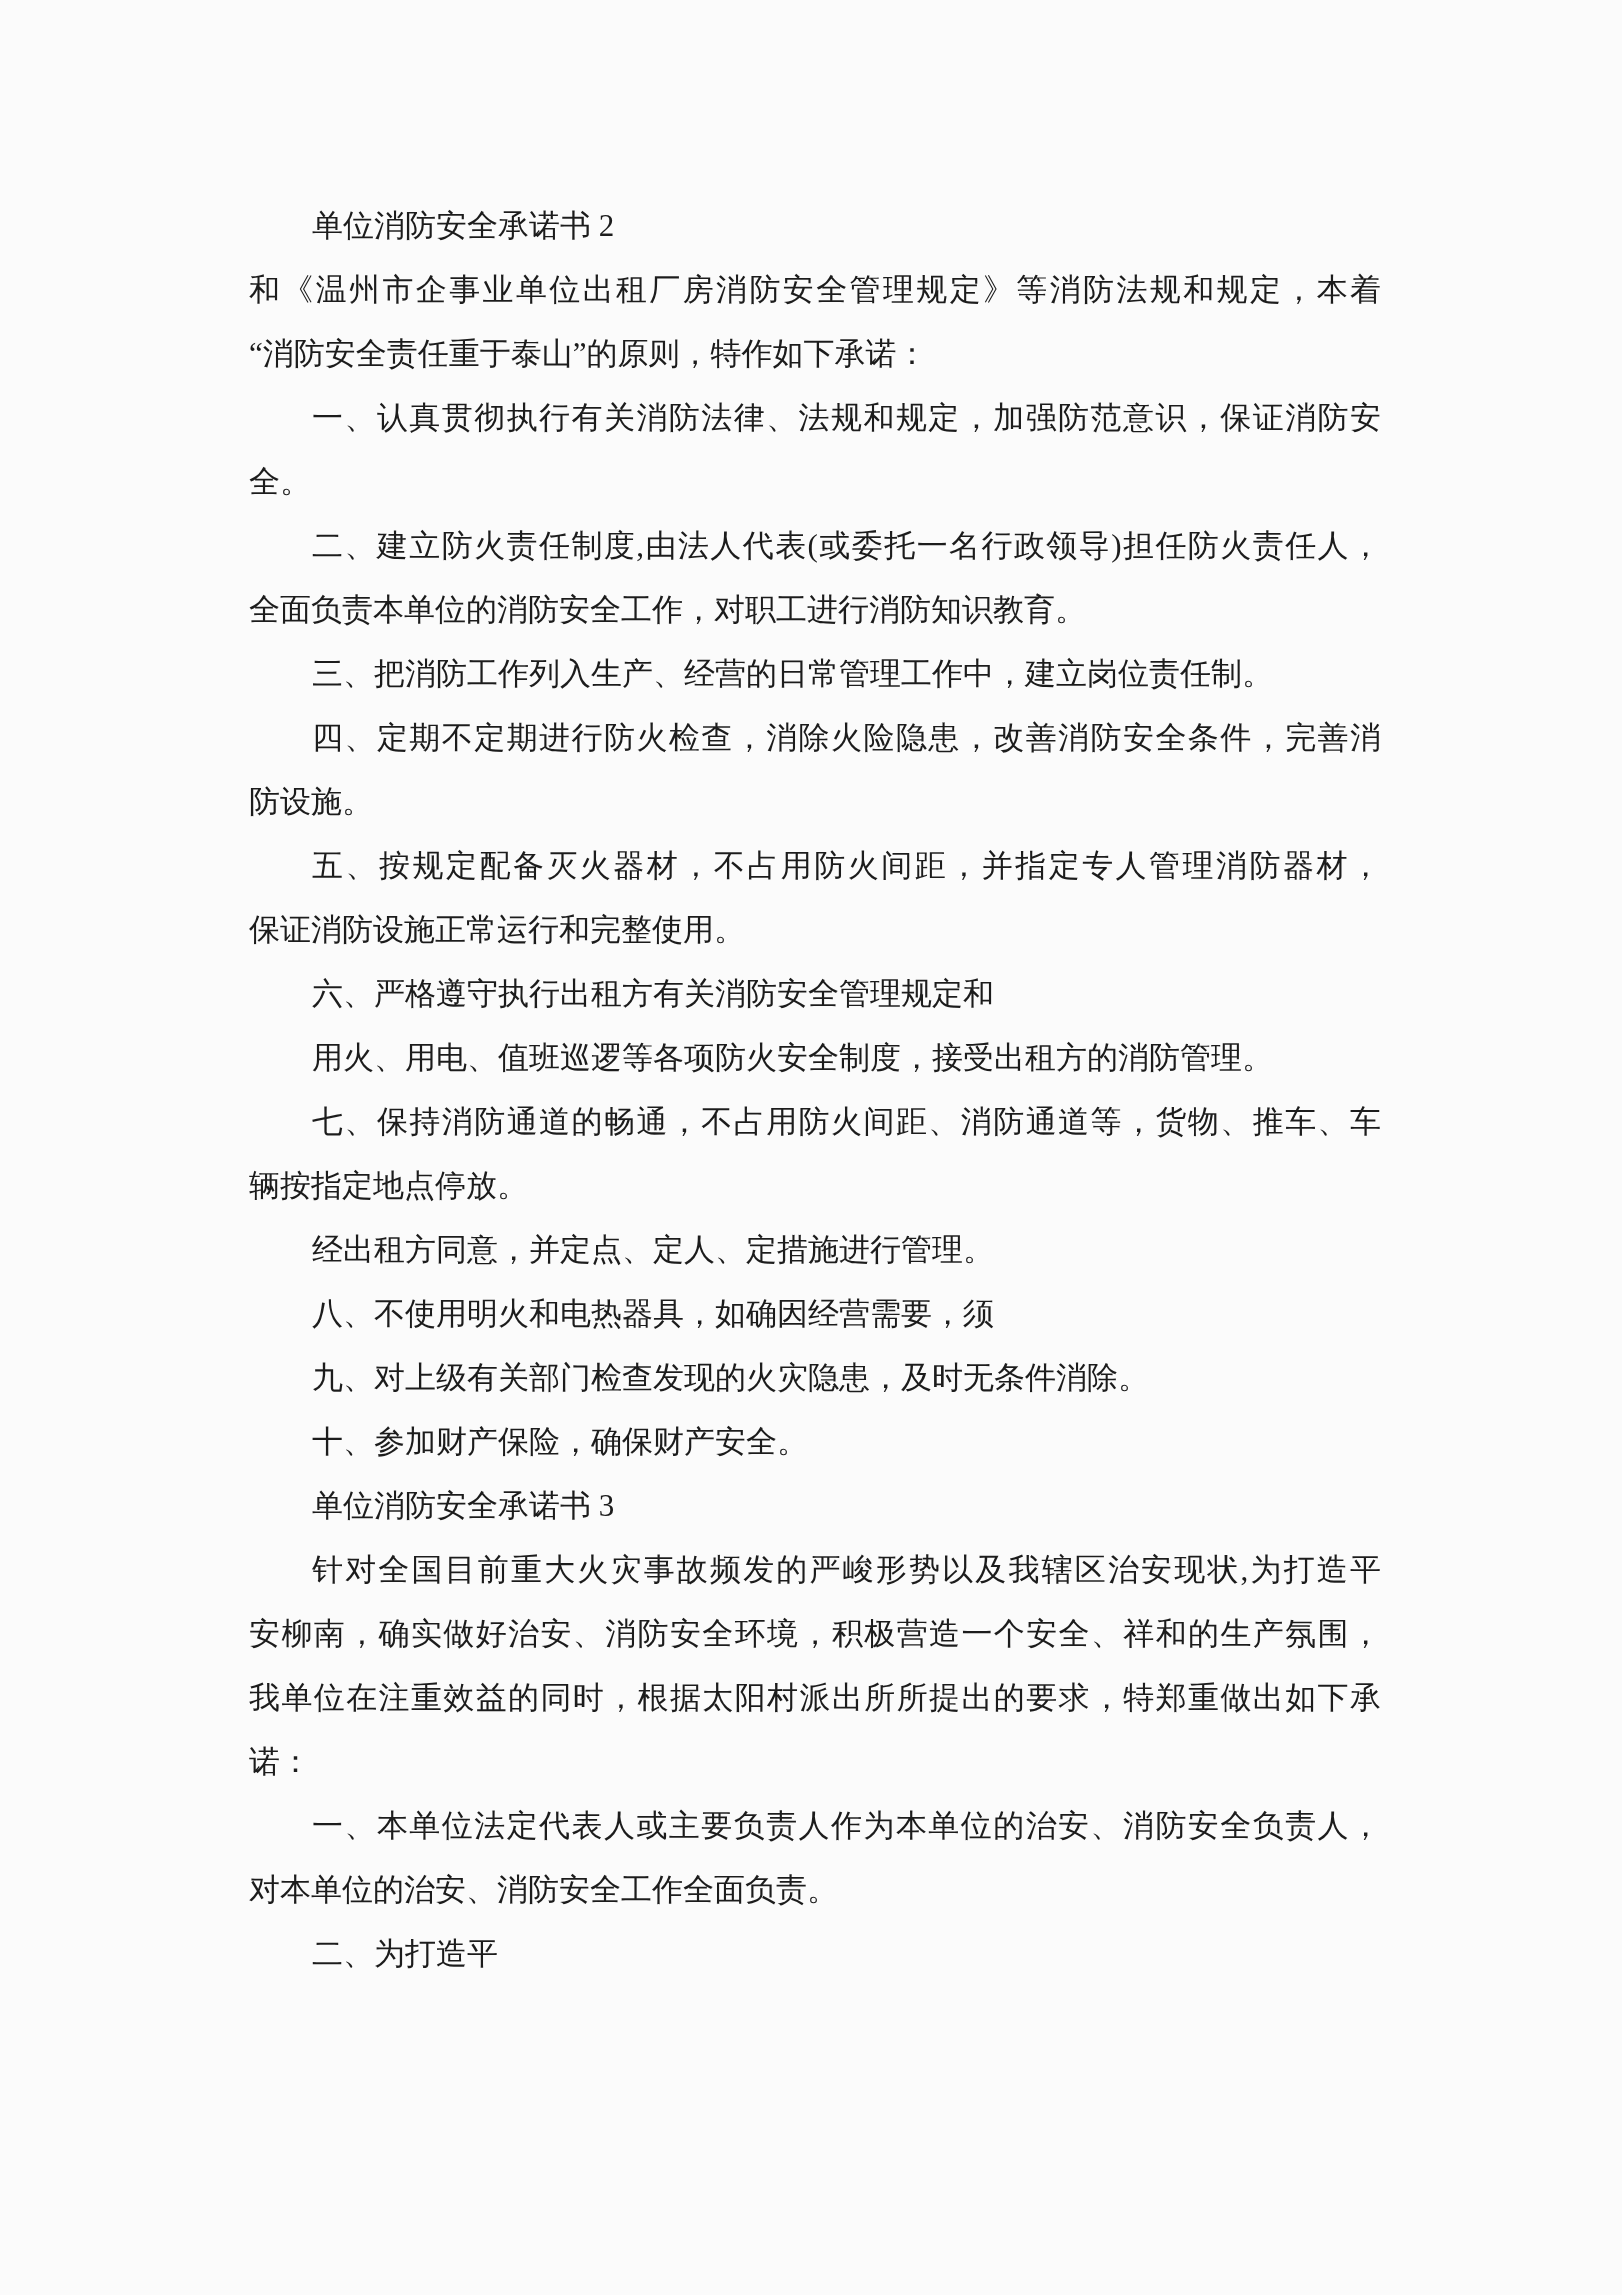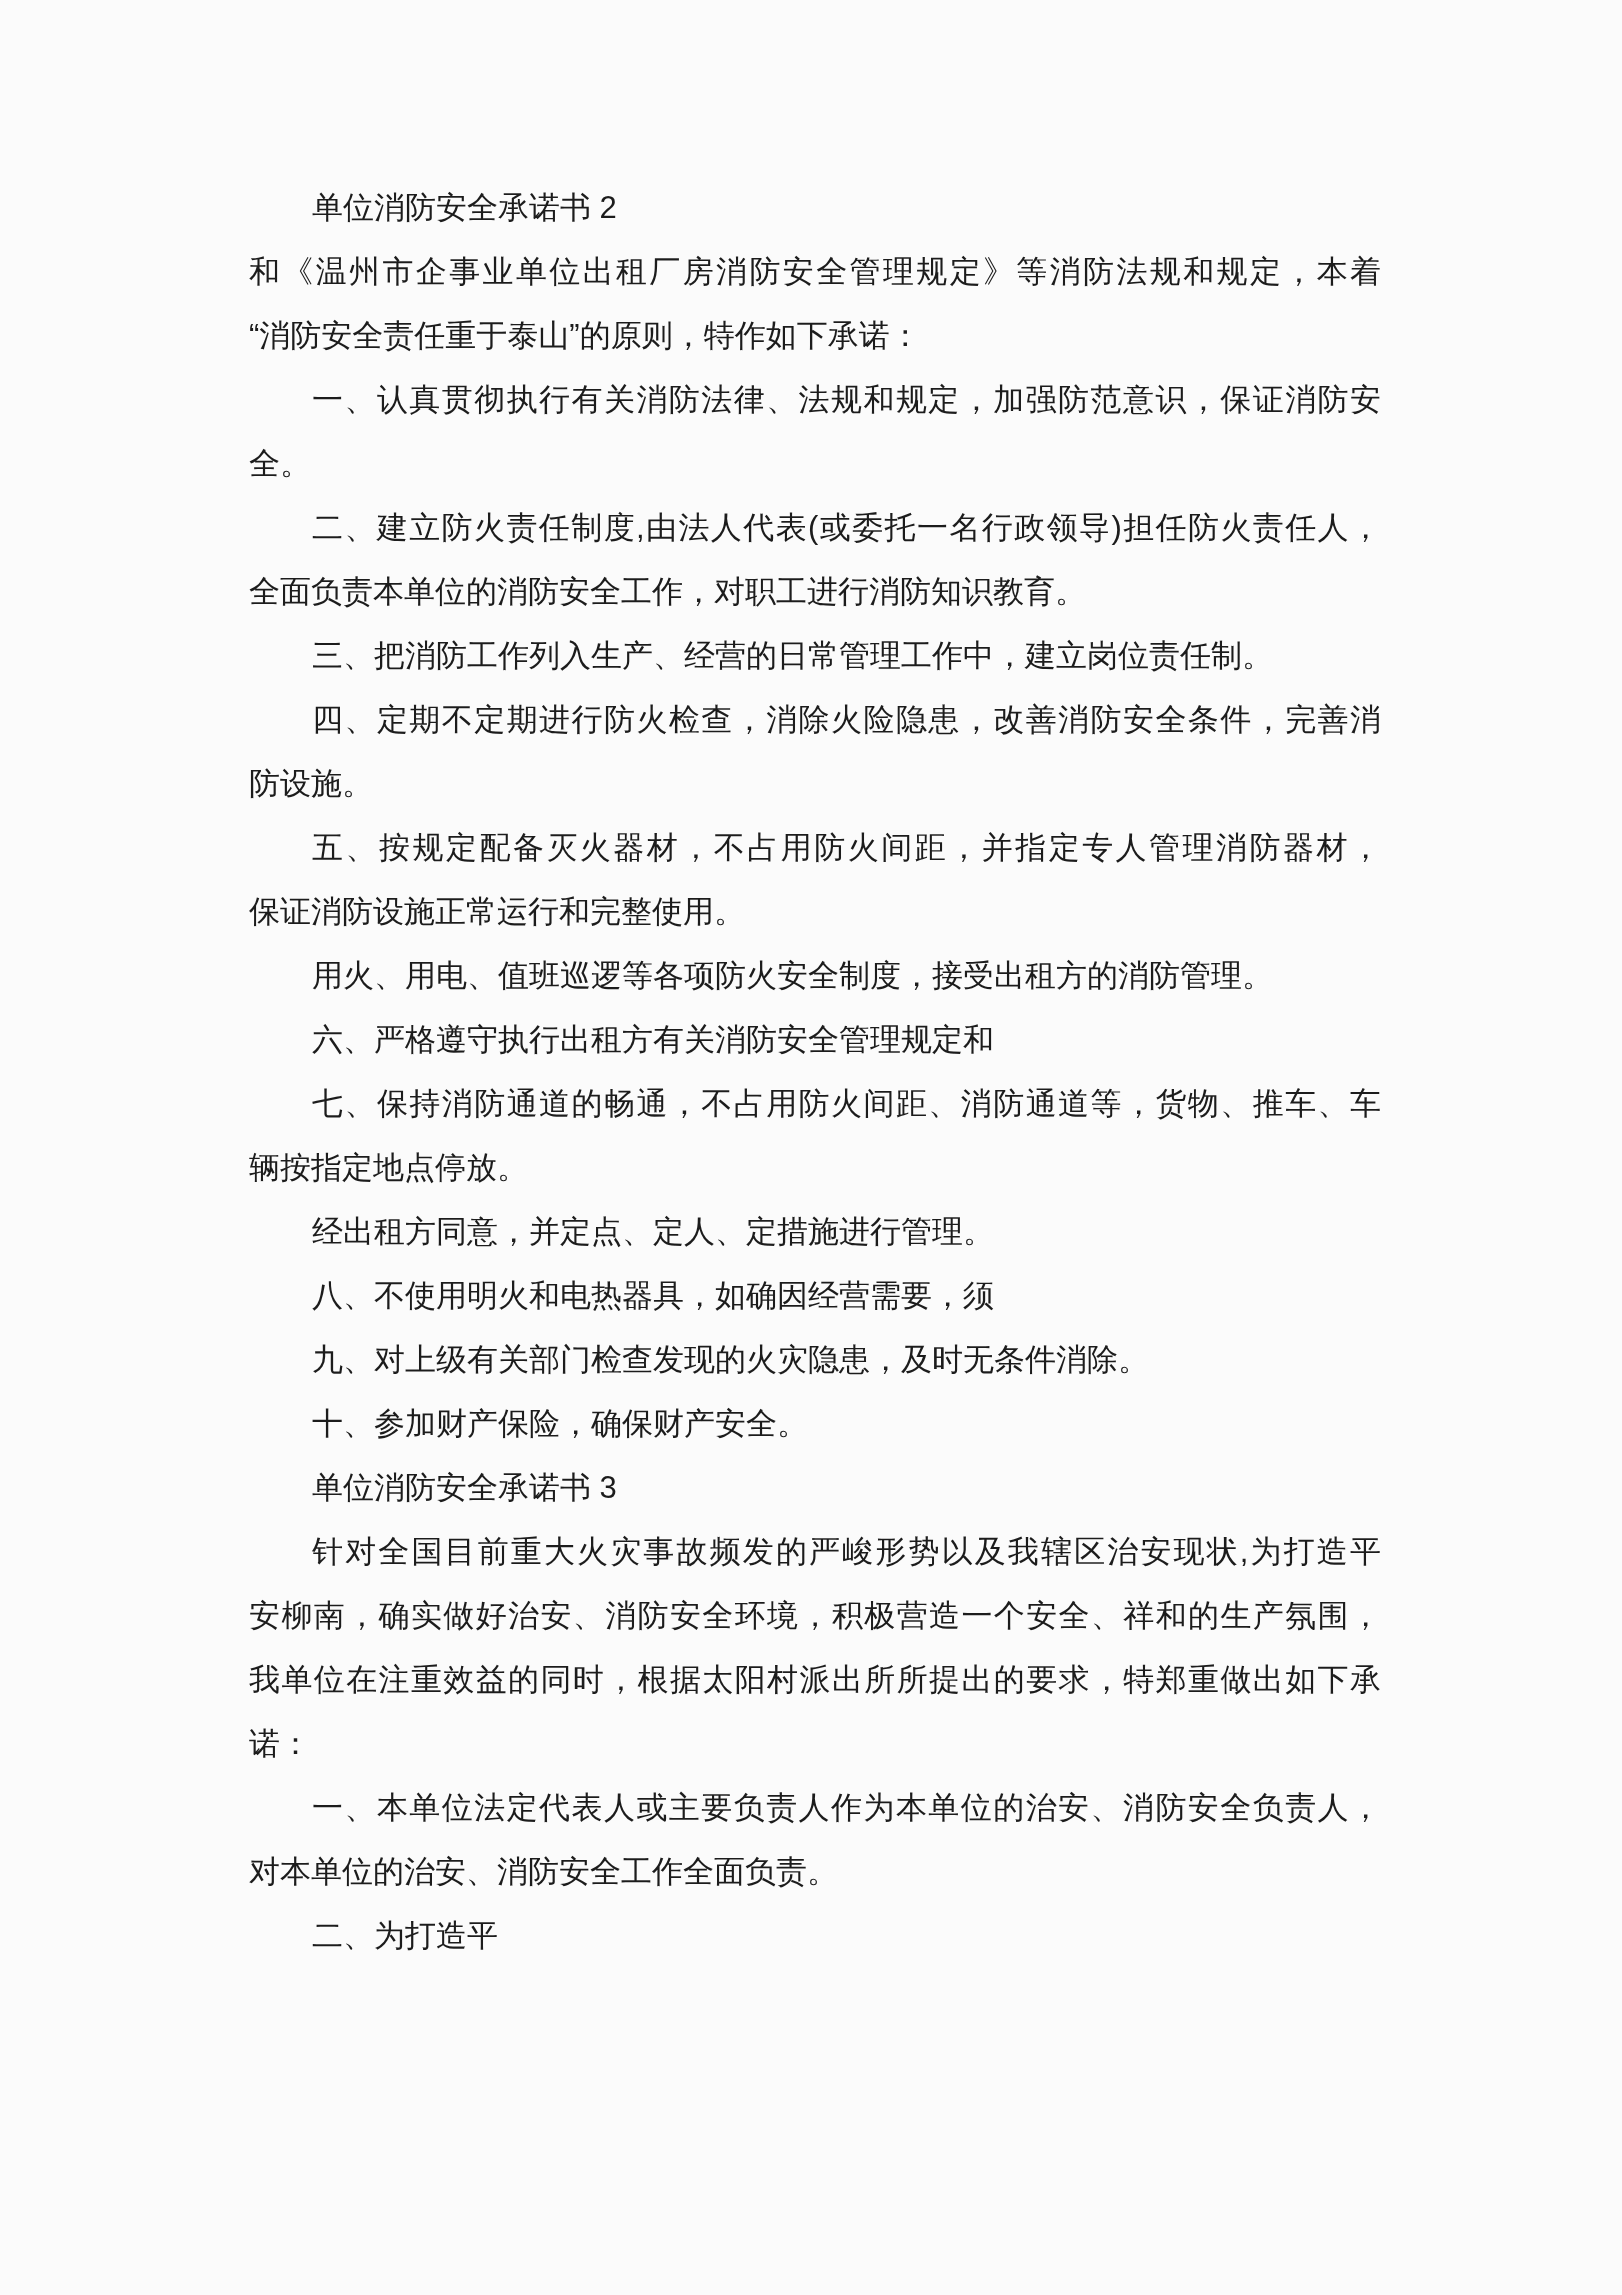--- a/index.html
+++ b/index.html
@@ -9,23 +9,23 @@
   .page {
     position: relative;
     width: 1623px;
     height: 2295px;
     background: #fbfbfb;
     overflow: hidden;
   }
   .content {
     position: absolute;
     left: 249px;
-    top: 176px;
+    top: 194px;
     width: 1132px;
-    font-family: Liberation Sans, sans-serif;
+    font-family: Liberation Serif, serif;
     font-size: 31px;
     line-height: 64px;
     color: #1c1c1c;
   }
   .line {
     white-space: nowrap;
     height: 64px;
   }
   .line.indent {
     padding-left: 63px;
@@ -47,22 +47,22 @@
       <div class="line">“消防安全责任重于泰山”的原则，特作如下承诺：</div>
       <div class="line indent fill">一、认真贯彻执行有关消防法律、法规和规定，加强防范意识，保证消防安</div>
       <div class="line">全。</div>
       <div class="line indent fill">二、建立防火责任制度,由法人代表(或委托一名行政领导)担任防火责任人，</div>
       <div class="line">全面负责本单位的消防安全工作，对职工进行消防知识教育。</div>
       <div class="line indent">三、把消防工作列入生产、经营的日常管理工作中，建立岗位责任制。</div>
       <div class="line indent fill">四、定期不定期进行防火检查，消除火险隐患，改善消防安全条件，完善消</div>
       <div class="line">防设施。</div>
       <div class="line indent fill">五、按规定配备灭火器材，不占用防火间距，并指定专人管理消防器材，</div>
       <div class="line">保证消防设施正常运行和完整使用。</div>
+      <div class="line indent">六、严格遵守执行出租方有关消防安全管理规定和</div>
       <div class="line indent">用火、用电、值班巡逻等各项防火安全制度，接受出租方的消防管理。</div>
-      <div class="line indent">六、严格遵守执行出租方有关消防安全管理规定和</div>
       <div class="line indent fill">七、保持消防通道的畅通，不占用防火间距、消防通道等，货物、推车、车</div>
       <div class="line">辆按指定地点停放。</div>
       <div class="line indent">经出租方同意，并定点、定人、定措施进行管理。</div>
       <div class="line indent">八、不使用明火和电热器具，如确因经营需要，须</div>
       <div class="line indent">九、对上级有关部门检查发现的火灾隐患，及时无条件消除。</div>
       <div class="line indent">十、参加财产保险，确保财产安全。</div>
       <div class="line indent">单位消防安全承诺书 3</div>
       <div class="line indent fill">针对全国目前重大火灾事故频发的严峻形势以及我辖区治安现状,为打造平</div>
       <div class="line fill">安柳南，确实做好治安、消防安全环境，积极营造一个安全、祥和的生产氛围，</div>
       <div class="line fill">我单位在注重效益的同时，根据太阳村派出所所提出的要求，特郑重做出如下承</div>

